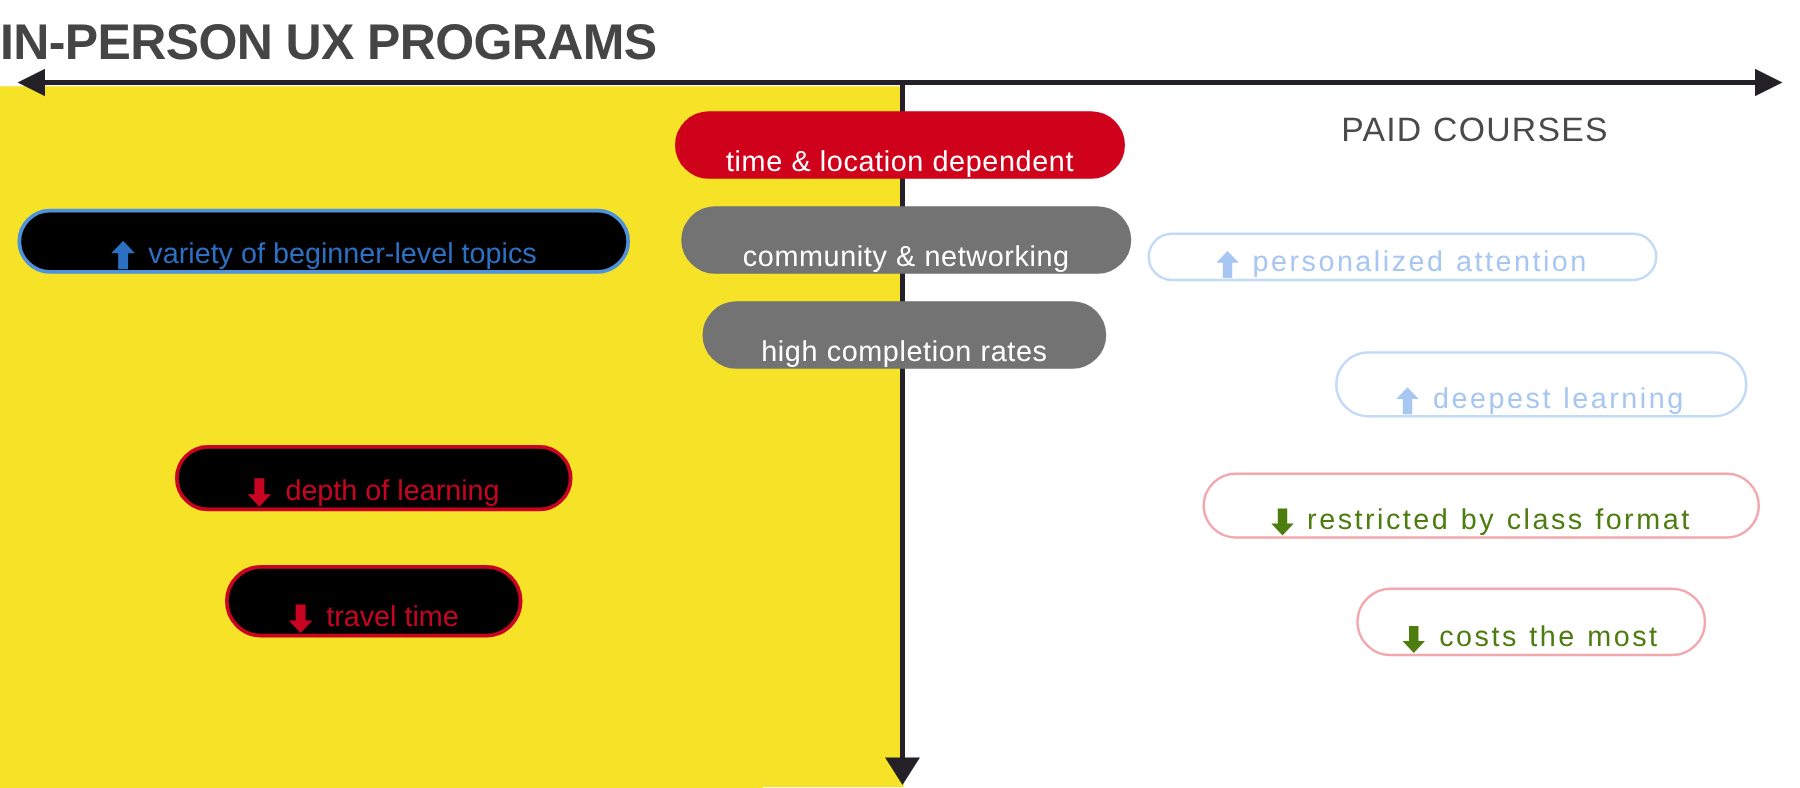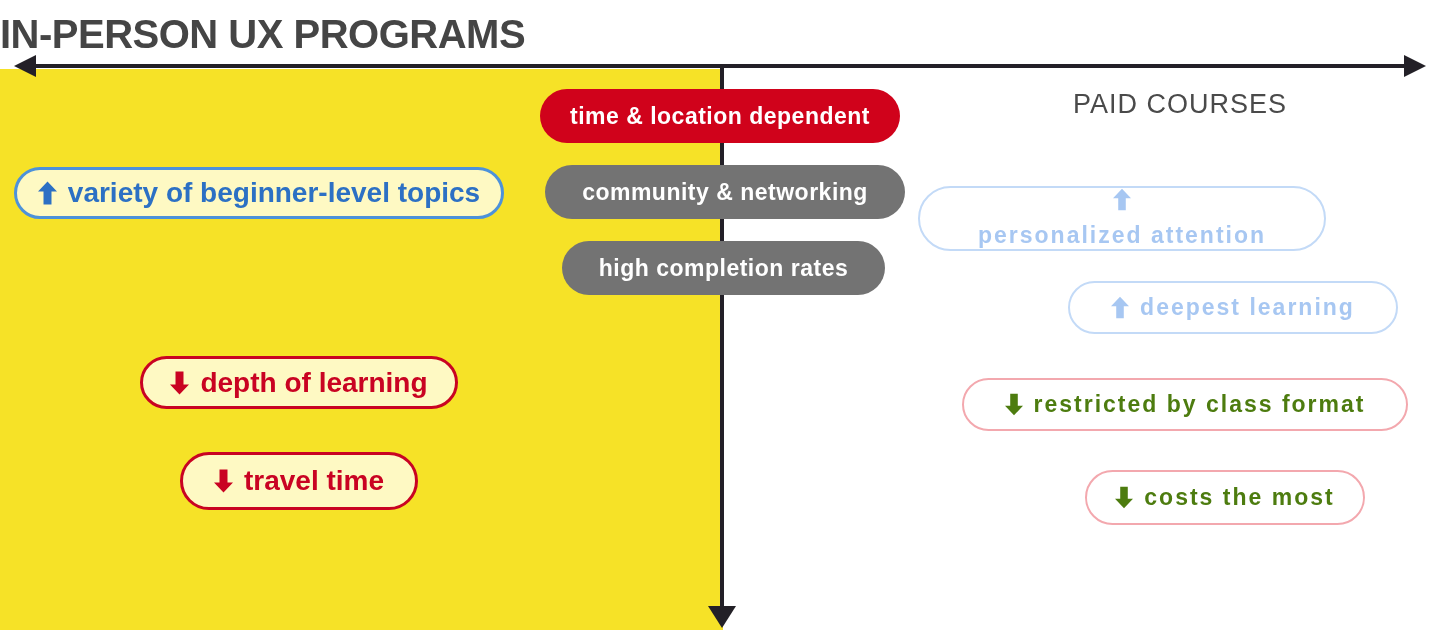--- a/index.html
+++ b/index.html
@@ -88,41 +88,41 @@
     font-size: 27px;
     font-weight: 400;
     letter-spacing: 1px;
     color: #4A4A4A;
   }
   
   .pill {
     position: absolute;
     box-sizing: border-box;
     display: flex;
-    align-items: center;
+    align-items: flex-end;
     justify-content: center;
     gap: 11px;
     border-radius: 40px;
     white-space: nowrap;
-    font-weight: 700;
+    font-weight: 400;
   }
   .pill .arrow-icon { display: inline-flex; flex: 0 0 auto; }
   .pill .arrow-icon svg { display: block; }
   
   .pill-solid {
     color: #ffffff;
     font-size: 23px;
     letter-spacing: 0.5px;
   }
   .pill-red-solid  { background: #D0021B; }
   .pill-blue-solid { background: #737373; }
   
   .pill-outline {
-    background: #fef9c3;
-    font-size: 28px;
+    background: #000000;
+    font-size: 23px;
   }
   .pill-blue-strong {
     border: 3px solid #4D92DA;
     color: #2C70C4;
   }
   .pill-red-strong {
     border: 3px solid #C90322;
     color: #C90322;
   }
   
@@ -191,21 +191,21 @@
   </div>
 
   <div class="pill pill-solid pill-blue-solid" style="left:545px; top:165px; width:360px; height:54px;">
     <span>community &amp; networking</span>
   </div>
 
   <div class="pill pill-solid pill-blue-solid" style="left:562px; top:241px; width:323px; height:54px;">
     <span>high completion rates</span>
   </div>
 
-  <div class="pill pill-faded pill-blue-faded" style="left:918px; top:186px; width:408px; height:65px;flex-direction:column;">
+  <div class="pill pill-faded pill-blue-faded" style="left:918px; top:186px; width:408px; height:39px;">
     <span class="arrow-icon">
       <svg width="18" height="23" viewBox="0 0 20 24" fill="currentColor">
           <path d="M10 0 L20 10.5 L14.2 10.5 L14.2 24 L5.8 24 L5.8 10.5 L0 10.5 Z"></path>
         </svg>
     </span>
     <span>personalized attention</span>
   </div>
 
   <div class="pill pill-faded pill-blue-faded" style="left:1068px; top:281px; width:330px; height:53px;">
     <span class="arrow-icon">

